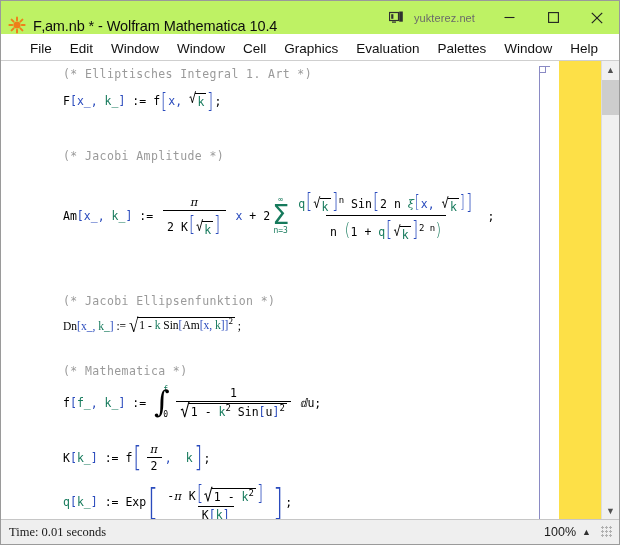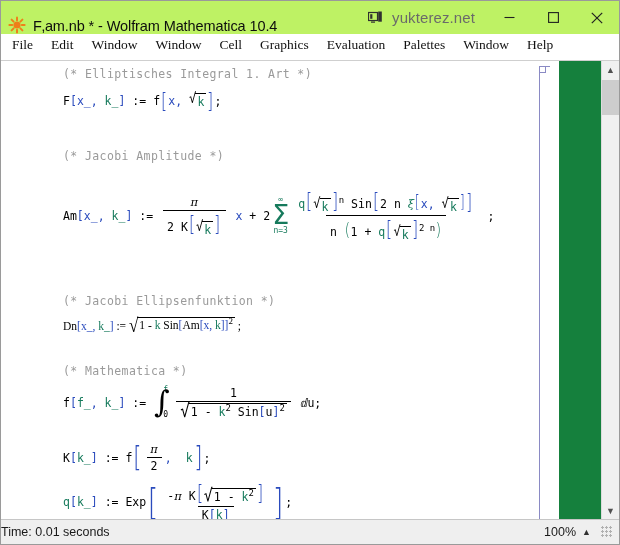--- a/index.html
+++ b/index.html
@@ -55,21 +55,21 @@
     height: 33px;
   }
   .monitor-icon {
     width: 22px;
     height: 33px;
     display: flex;
     align-items: center;
     justify-content: center;
   }
   .watermark {
-    font-size: 15px;
+    font-size: 11px;
     color: #6a6a6a;
     padding: 0 12px 0 6px;
     white-space: nowrap;
     letter-spacing: 0.1px;
   }
   .winbtn {
     width: 44px;
     height: 33px;
     display: flex;
     align-items: center;
@@ -77,40 +77,39 @@
     cursor: default;
   }
   .winbtn svg { display: block; }
 
   
   .menubar {
     height: 26px;
     flex: 0 0 26px;
     background: #ffffff;
     display: flex;
-    align-items: flex-start;
-    padding-left: 2px;
+    align-items: flex-end;
+    padding-left: 20px;
     border-bottom: 1px solid #cfcfcf;
-    font-family: Liberation Serif, serif;
   }
   .menu-item {
     font-size: 13.5px;
     color: #101010;
     padding: 3px 9px 4px 9px;
     white-space: nowrap;
     cursor: default;
   }
 
   
   .content-wrap {
     flex: 1 1 auto;
     display: flex;
     position: relative;
     overflow: hidden;
-    background: #15803d;
+    background: #fde047;
     gap: 42px;
   }
   .notebook {
     flex: 1 1 auto;
     position: relative;
     overflow: hidden;
     background: #ffffff;
     padding-left: 62px;
     padding-top: 6px;
     box-sizing: border-box;
@@ -278,21 +277,21 @@
   .statusbar {
     flex: 0 0 24px;
     height: 24px;
     background: #efefef;
     border-top: 1px solid #c6c6c6;
     display: flex;
     align-items: center;
     font-size: 12.5px;
     color: #1a1a1a;
   }
-  .status-left { white-space: nowrap; }
+  .status-left { padding-left: 8px; white-space: nowrap; font-family: Liberation Serif, serif; }
   .status-right {
     margin-left: auto;
     display: flex;
     align-items: center;
     padding-right: 4px;
   }
   .zoom-label { padding-right: 6px; white-space: nowrap; }
   .zoom-caret { font-size: 9px; color: #303030; padding-right: 10px; cursor: default; }
   .grip {
     width: 12px;

